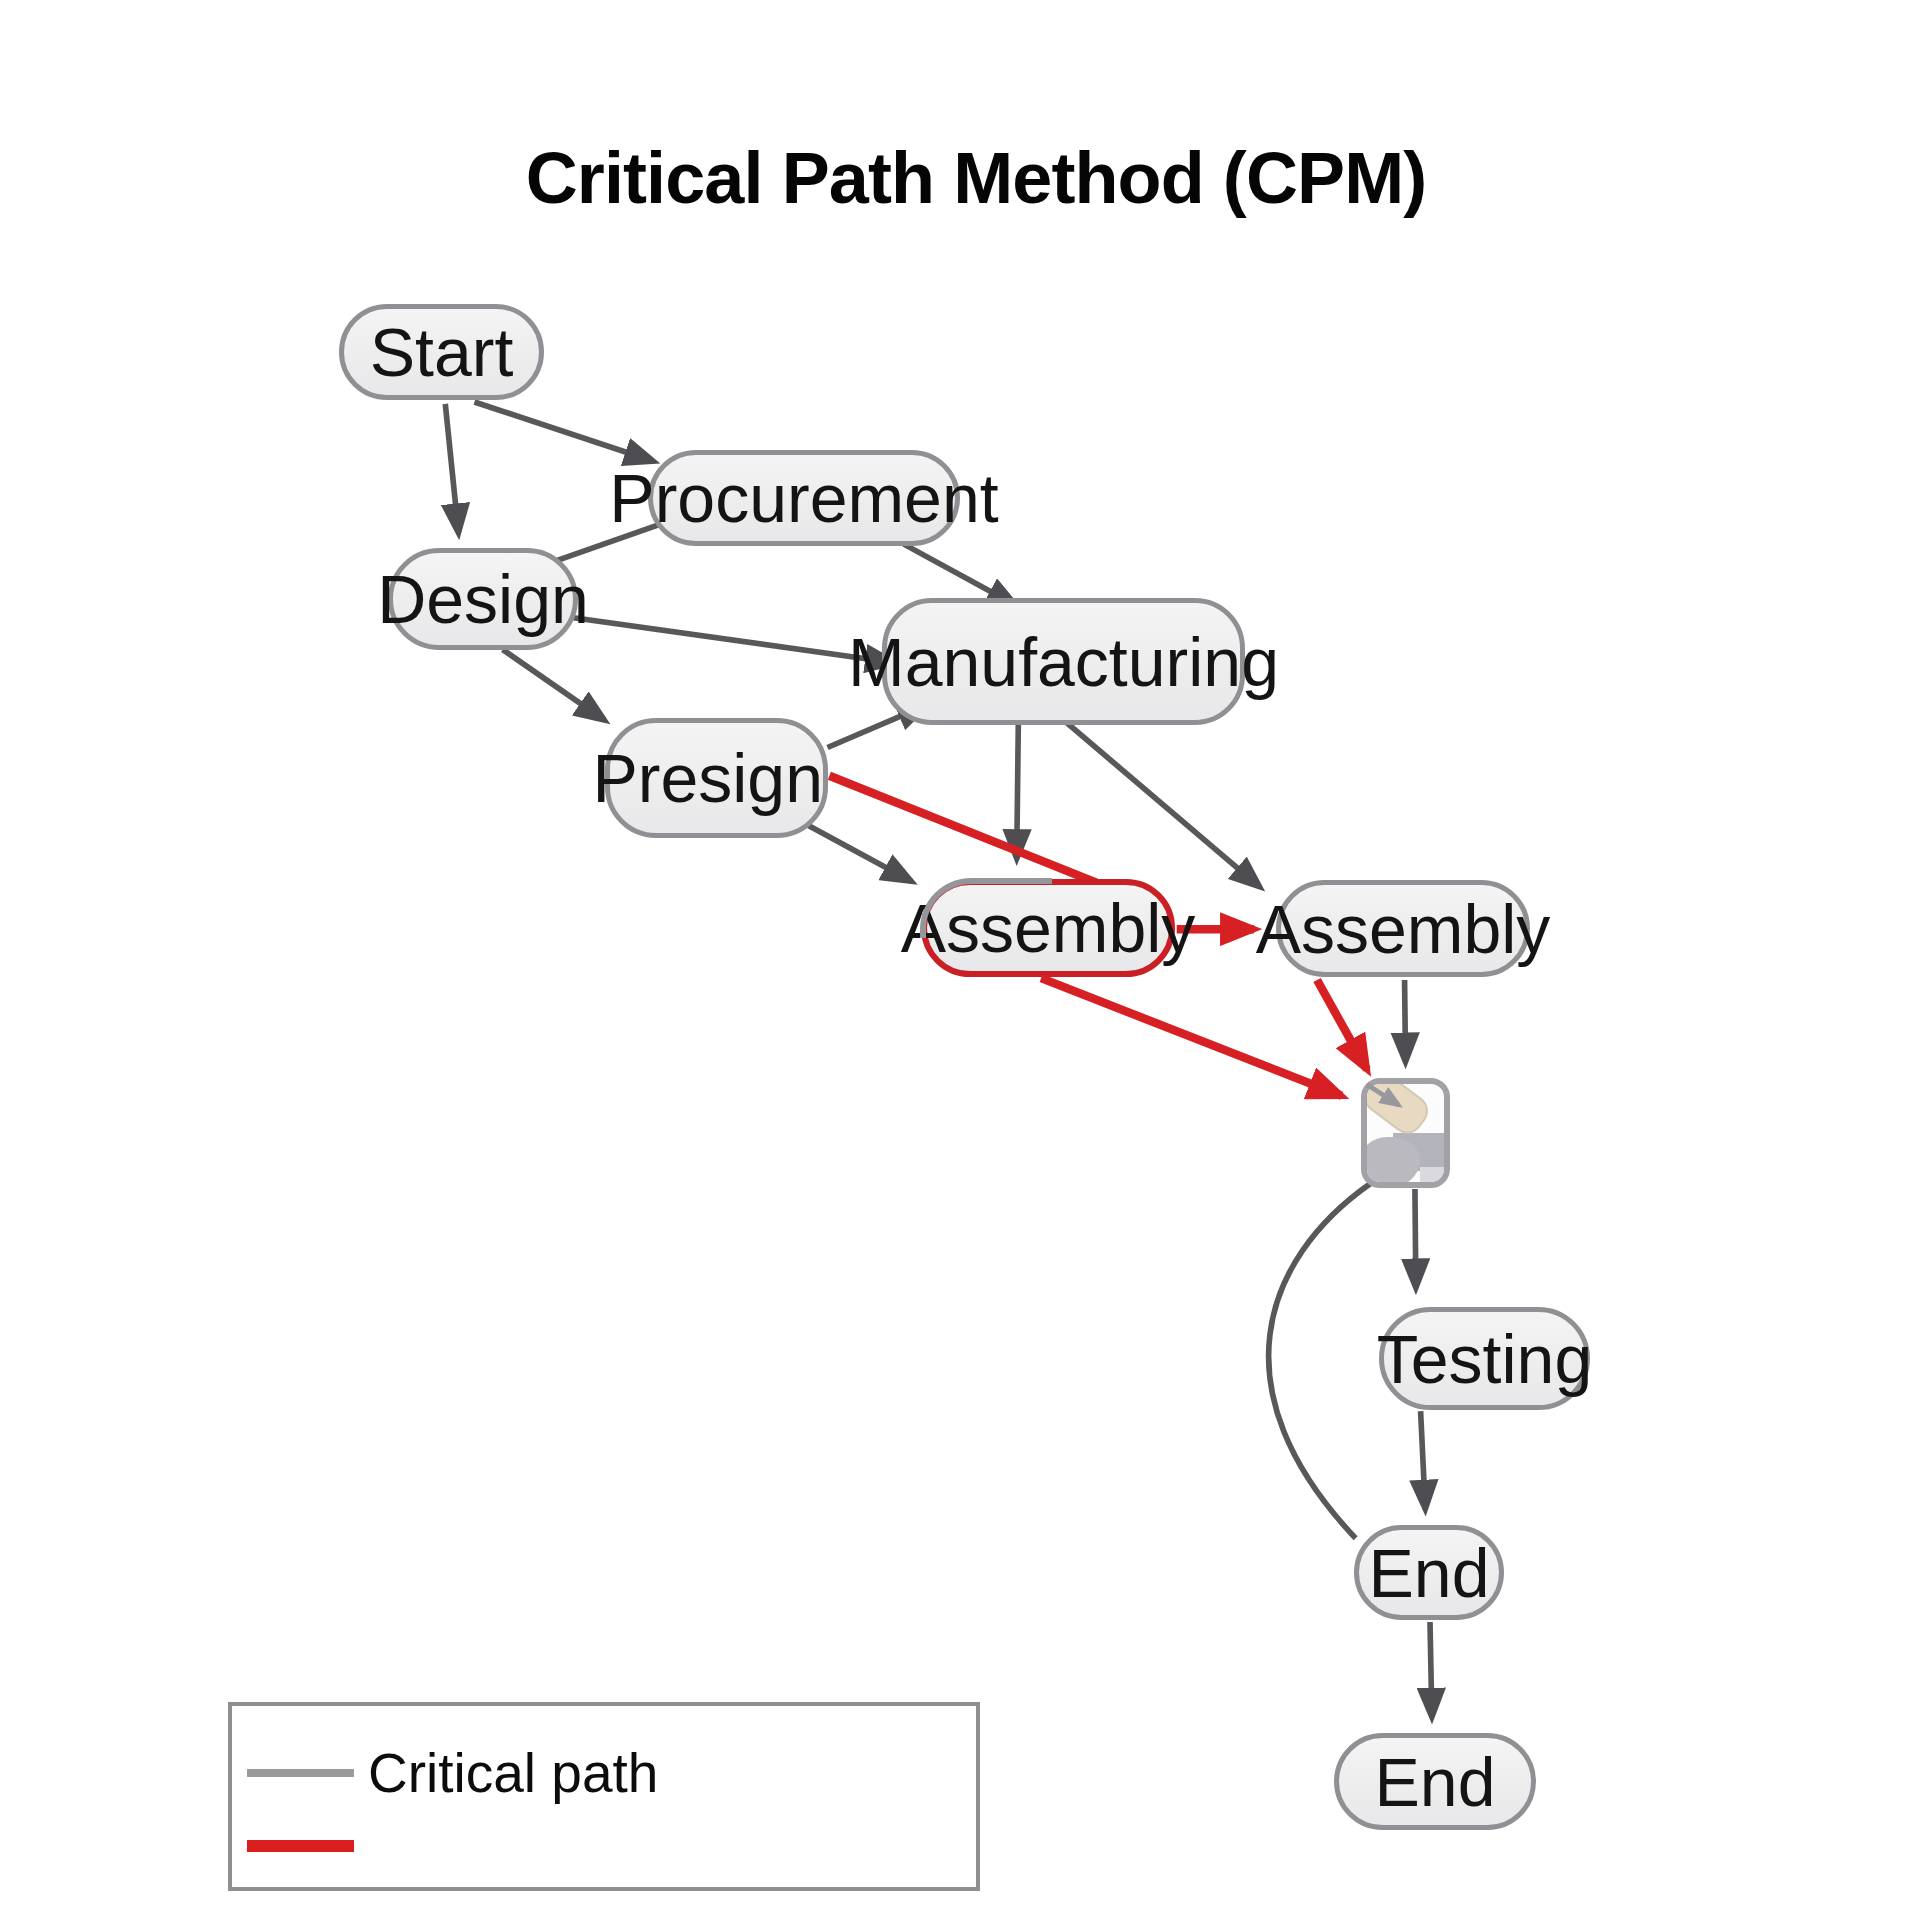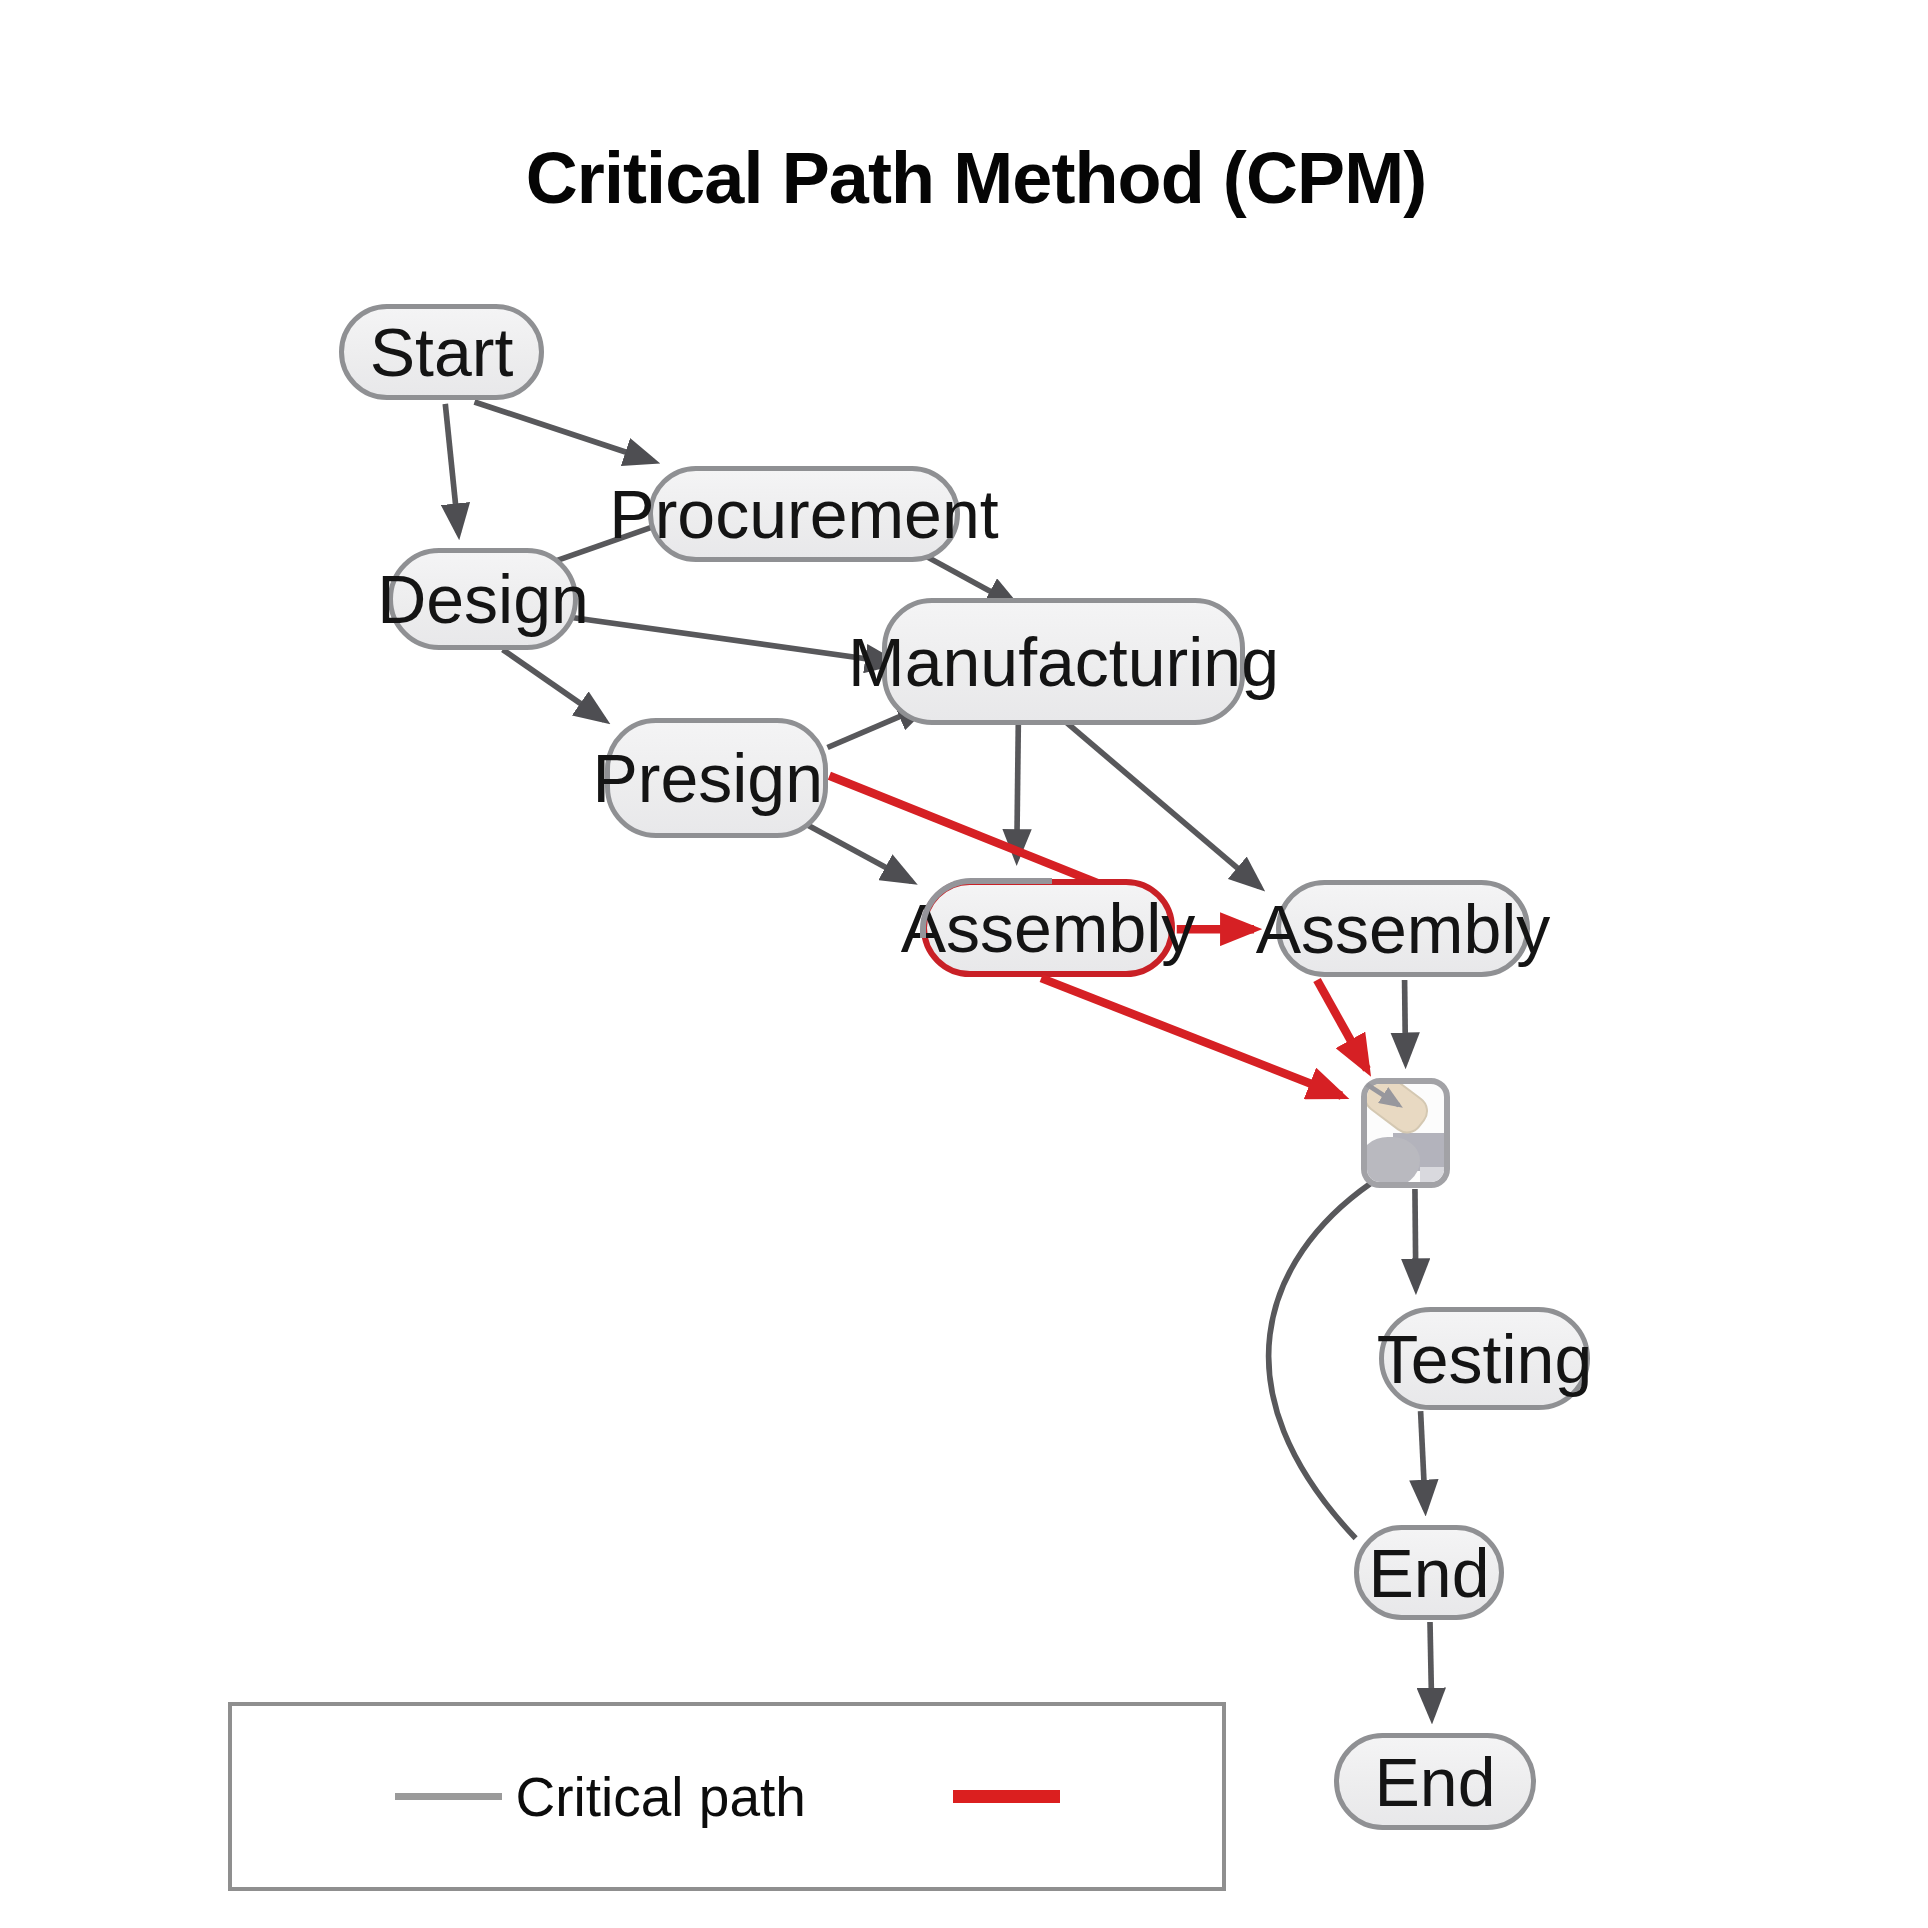--- a/index.html
+++ b/index.html
@@ -27,23 +27,23 @@
     border-top-left-radius:51px;pointer-events:none;
   }
   .node.artifact{
     border:6.6px solid #a2a2a6;border-radius:19px;background:#fcfcfc;overflow:hidden;
   }
   .artifact .a-band{position:absolute;left:26px;top:49px;width:56px;height:38px;background:#b3b3bc;}
   .artifact .a-band2{position:absolute;left:53px;top:83px;width:32px;height:19px;background:#d9d9de;}
   .artifact .a-blob{position:absolute;left:-7.5px;top:53px;width:60px;height:51px;background:#b9b9bf;border-radius:50% 50% 58% 42%;}
   .artifact .a-beige{position:absolute;left:-3.8px;top:0px;width:62px;height:36px;background:#e8d9c2;border:2.8px solid #d4c8b2;border-radius:16px;transform:rotate(37deg);transform-origin:center;}
   .legend{
-    position:absolute;left:228px;top:1702px;width:998px;height:189px;
+    position:absolute;left:228px;top:1702px;width:752px;height:189px;
     border:4.7px solid #8f8f8f;background:#ffffff;box-sizing:border-box;z-index:4;
-    display:flex;flex-direction:row;justify-content:space-evenly;padding-left:15px;
+    display:flex;flex-direction:column;justify-content:space-evenly;padding-left:15px;
   }
   .legend-row{display:flex;align-items:center;}
   .legend-swatch{display:inline-block;width:107px;margin-right:14px;flex:0 0 107px;}
   .legend-label{font-size:55px;color:#0c0c0c;}
 </style>
 </head>
 <body>
 
 <div id="canvas">
   <svg id="edge-layer" viewBox="0 0 2048 2048">
@@ -75,21 +75,21 @@
       <path d="M881,824 L1198,951" fill="none" stroke="#d62024" stroke-width="9" stroke-linecap="butt"></path>
       <path d="M1250,987 L1332,987" fill="none" stroke="#d62024" stroke-width="9" stroke-linecap="butt" marker-end="url(#edge-layer-ah-red)"></path>
     </svg>
 
   <div class="title">Critical Path Method (CPM)</div>
 
   <div id="nodes">
       <div class="node" style="left: 339px; top: 304px; width: 205px; height: 96px; border-radius: 48px;">
         <span>Start</span>
       </div>
-      <div class="node" style="left: 648px; top: 450px; width: 312px; height: 96px; border-radius: 48px; margin-top: 16px;">
+      <div class="node" style="left: 648px; top: 450px; width: 312px; height: 96px; border-radius: 48px;">
         <span>Procurement</span>
       </div>
       <div class="node" style="left: 388px; top: 548px; width: 190px; height: 102px; border-radius: 51px;">
         <span>Design</span>
       </div>
       <div class="node" style="left: 882px; top: 598px; width: 363px; height: 127px; border-radius: 50px;">
         <span>Manufacturing</span>
       </div>
       <div class="node" style="left: 605px; top: 718px; width: 223px; height: 120px; border-radius: 51px; justify-content: flex-end;">
         <span>Presign</span>

